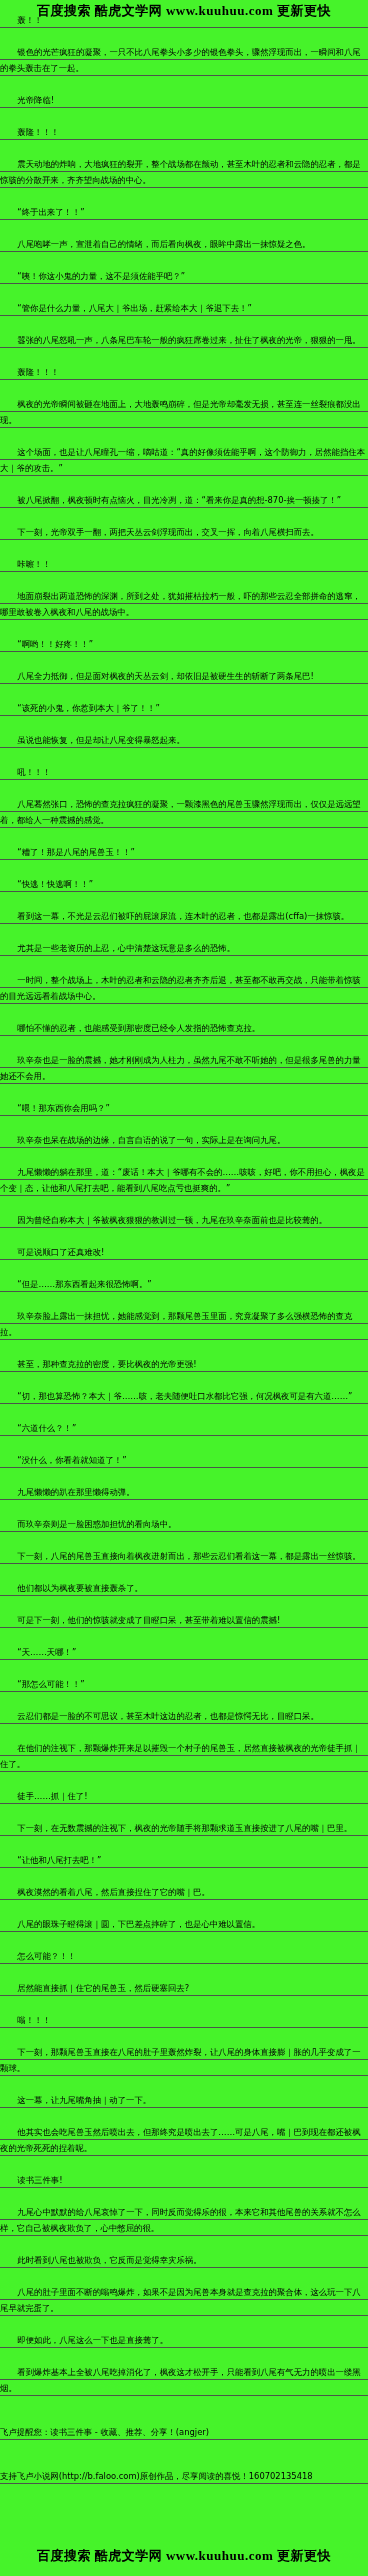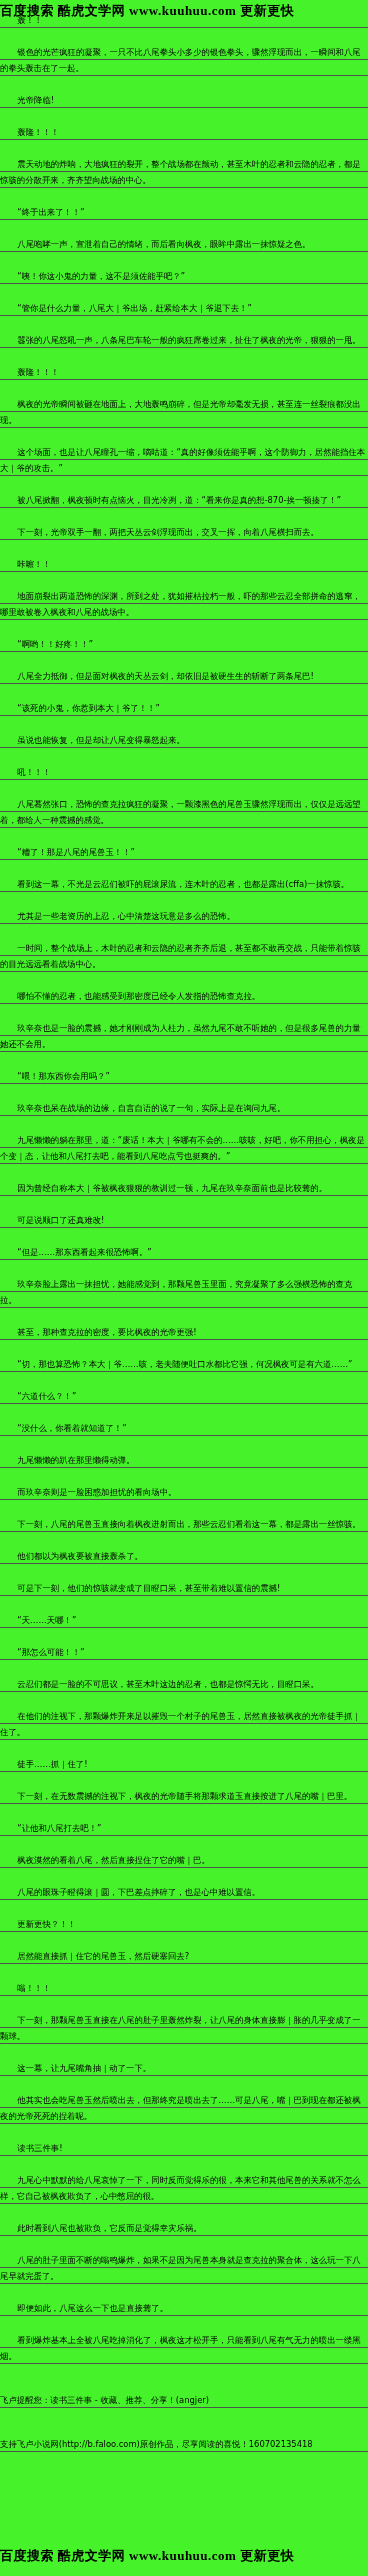--- a/index.html
+++ b/index.html
@@ -8,21 +8,21 @@
     height: 2576px;
     background: #46F32A;
     overflow: hidden;
     position: relative;
     font-family: "DejaVu Sans", sans-serif;
   }
   .banner {
     position: absolute;
     left: 0;
     width: 368px;
-    text-align: left;
+    text-align: center;
     font-family: "Liberation Serif", serif;
     font-weight: bold;
     font-size: 13px;
     line-height: 16px;
     color: #000000;
     letter-spacing: 0.5px;
     white-space: nowrap;
   }
   .banner.top { top: 2.6px; }
   .banner.bottom { top: 2548px; }
@@ -67,20 +67,21 @@
     <p class="para">下一刻，光帝双手一翻，两把天丛云剑浮现而出，交叉一挥，向着八尾横扫而去。</p>
     <p class="para">咔嚓！！</p>
     <p class="para">地面崩裂出两道恐怖的深渊，所到之处，犹如摧枯拉朽一般，吓的那些云忍全部拼命的逃窜，哪里敢被卷入枫夜和八尾的战场中。</p>
     <p class="para">“啊哟！！好疼！！”</p>
     <p class="para">八尾全力抵御，但是面对枫夜的天丛云剑，却依旧是被硬生生的斩断了两条尾巴!</p>
     <p class="para">“该死的小鬼，你惹到本大｜爷了！！”</p>
     <p class="para">虽说也能恢复，但是却让八尾变得暴怒起来。</p>
     <p class="para">吼！！！</p>
     <p class="para">八尾蓦然张口，恐怖的查克拉疯狂的凝聚，一颗漆黑色的尾兽玉骤然浮现而出，仅仅是远远望着，都给人一种震撼的感觉。</p>
     <p class="para">“糟了！那是八尾的尾兽玉！！”</p>
+    <p class="para">“快逃！快逃啊！！”</p>
     <p class="para">看到这一幕，不光是云忍们被吓的屁滚尿流，连木叶的忍者，也都是露出(cffa)一抹惊骇。</p>
     <p class="para">尤其是一些老资历的上忍，心中清楚这玩意是多么的恐怖。</p>
     <p class="para">一时间，整个战场上，木叶的忍者和云隐的忍者齐齐后退，甚至都不敢再交战，只能带着惊骇的目光远远看着战场中心。</p>
     <p class="para">哪怕不懂的忍者，也能感受到那密度已经令人发指的恐怖查克拉。</p>
     <p class="para">玖辛奈也是一脸的震撼，她才刚刚成为人柱力，虽然九尾不敢不听她的，但是很多尾兽的力量她还不会用。</p>
     <p class="para">“喂！那东西你会用吗？”</p>
     <p class="para">玖辛奈也呆在战场的边缘，自言自语的说了一句，实际上是在询问九尾。</p>
     <p class="para">九尾懒懒的躺在那里，道：“废话！本大｜爷哪有不会的……咳咳，好吧，你不用担心，枫夜是个变｜态，让他和八尾打去吧，能看到八尾吃点亏也挺爽的。”</p>
     <p class="para">因为曾经自称本大｜爷被枫夜狠狠的教训过一顿，九尾在玖辛奈面前也是比较蔫的。</p>
     <p class="para">可是说顺口了还真难改!</p>
@@ -97,21 +98,21 @@
     <p class="para">可是下一刻，他们的惊骇就变成了目瞪口呆，甚至带着难以置信的震撼!</p>
     <p class="para">“天……天哪！”</p>
     <p class="para">“那怎么可能！！”</p>
     <p class="para">云忍们都是一脸的不可思议，甚至木叶这边的忍者，也都是惊愕无比，目瞪口呆。</p>
     <p class="para">在他们的注视下，那颗爆炸开来足以摧毁一个村子的尾兽玉，居然直接被枫夜的光帝徒手抓｜住了。</p>
     <p class="para">徒手……抓｜住了!</p>
     <p class="para">下一刻，在无数震撼的注视下，枫夜的光帝随手将那颗求道玉直接按进了八尾的嘴｜巴里。</p>
     <p class="para">“让他和八尾打去吧！”</p>
     <p class="para">枫夜漠然的看着八尾，然后直接捏住了它的嘴｜巴。</p>
     <p class="para">八尾的眼珠子瞪得滚｜圆，下巴差点摔碎了，也是心中难以置信。</p>
-    <p class="para">更新更快？！！</p>
+    <p class="para">怎么可能？！！</p>
     <p class="para">居然能直接抓｜住它的尾兽玉，然后硬塞回去?</p>
     <p class="para">嗡！！！</p>
     <p class="para">下一刻，那颗尾兽玉直接在八尾的肚子里轰然炸裂，让八尾的身体直接膨｜胀的几乎变成了一颗球。</p>
     <p class="para">这一幕，让九尾嘴角抽｜动了一下。</p>
     <p class="para">他其实也会吃尾兽玉然后喷出去，但那终究是喷出去了……可是八尾，嘴｜巴到现在都还被枫夜的光帝死死的捏着呢。</p>
     <p class="para">读书三件事!</p>
     <p class="para">九尾心中默默的给八尾哀悼了一下，同时反而觉得乐的很，本来它和其他尾兽的关系就不怎么样，它自己被枫夜欺负了，心中憋屈的很。</p>
     <p class="para">此时看到八尾也被欺负，它反而是觉得幸灾乐祸。</p>
     <p class="para">八尾的肚子里面不断的嗡鸣爆炸，如果不是因为尾兽本身就是查克拉的聚合体，这么玩一下八尾早就完蛋了。</p>
     <p class="para">即便如此，八尾这么一下也是直接蔫了。</p>

